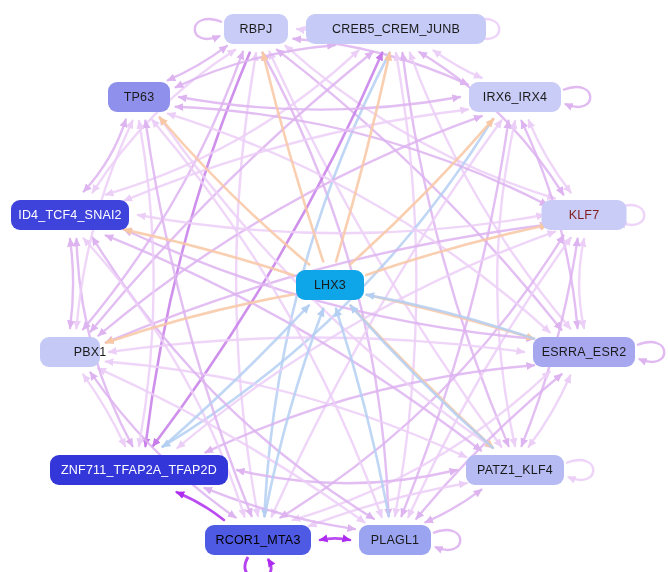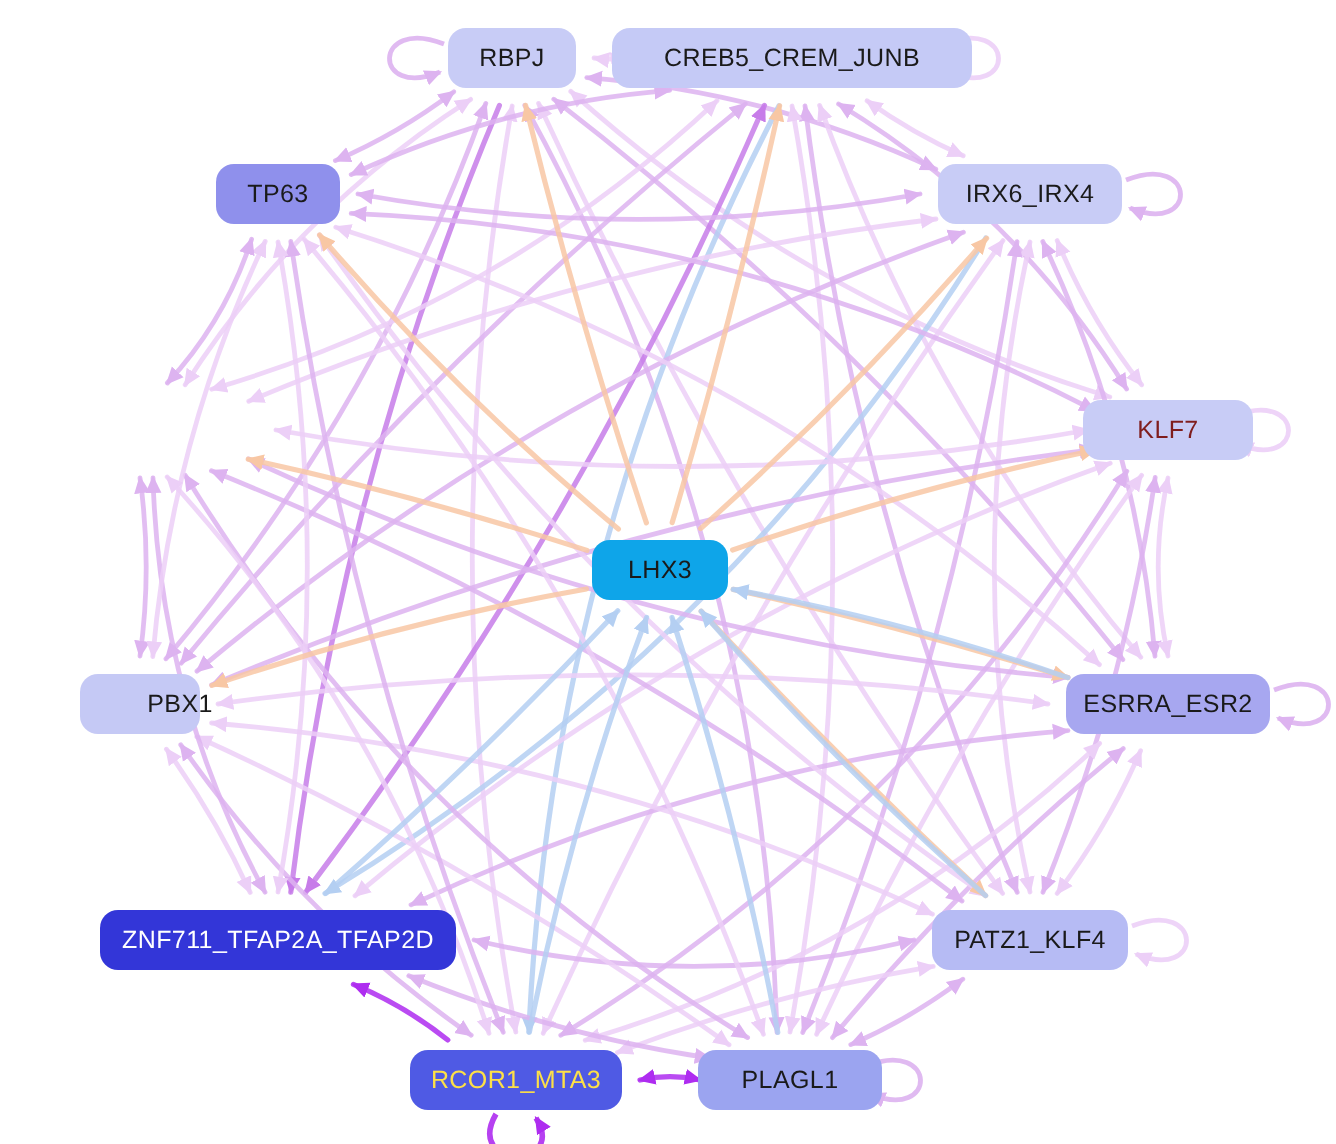--- a/index.html
+++ b/index.html
@@ -157,22 +157,23 @@
       <path d="M637,345 C 673,331 673,373 639,359" fill="none" stroke="#ddb3f0" stroke-width="2.4" stroke-opacity="0.9" marker-end="url(#arr-plum2)"></path>
       <path d="M566,463 C 602,449 602,491 568,477" fill="none" stroke="#eccff7" stroke-width="2.4" stroke-opacity="0.9" marker-end="url(#arr-plum1)"></path>
       <path d="M433,533 C 469,519 469,561 435,547" fill="none" stroke="#ddb3f0" stroke-width="2.4" stroke-opacity="0.9" marker-end="url(#arr-plum2)"></path>
       <path d="M248,557 C 232,585 284,585 268,559" fill="none" stroke="#ae2cf0" stroke-width="2.8" stroke-opacity="0.9" marker-end="url(#arr-magenta)"></path>
     </svg>
   <div id="nodes-layer">
       <div class="node" style="left: 256px; top: 29px; width: 64px; background: rgb(200, 204, 246); color: rgb(26, 26, 26); text-align: center;">RBPJ</div>
       <div class="node" style="left: 396px; top: 29px; width: 180px; background: rgb(197, 202, 246); color: rgb(26, 26, 26);">CREB5_CREM_JUNB</div>
       <div class="node" style="left: 139px; top: 97px; width: 62px; background: rgb(143, 144, 236); color: rgb(26, 26, 26);">TP63</div>
       <div class="node" style="left: 515px; top: 97px; width: 92px; background: rgb(200, 204, 246); color: rgb(26, 26, 26);">IRX6_IRX4</div>
+      <div class="node" style="left: 70px; top: 215px; width: 118px; background: rgb(62, 67, 220); color: rgb(255, 255, 255);">ID4_TCF4_SNAI2</div>
       <div class="node" style="left: 584px; top: 215px; width: 85px; background: rgb(200, 204, 246); color: #7f1d1d;">KLF7</div>
       <div class="node" style="left: 330px; top: 285px; width: 68px; background: #0ea5e9; color: rgb(26, 26, 26);">LHX3</div>
       <div class="node" style="left: 70px; top: 352px; width: 60px; background: rgb(197, 201, 245); color: rgb(26, 26, 26); padding-left: 40px;">PBX1</div>
       <div class="node" style="left: 584px; top: 352px; width: 102px; background: rgb(167, 167, 240); color: rgb(26, 26, 26);">ESRRA_ESR2</div>
       <div class="node" style="left: 139px; top: 470px; width: 178px; background: rgb(51, 54, 216); color: rgb(255, 255, 255);">ZNF711_TFAP2A_TFAP2D</div>
       <div class="node" style="left: 515px; top: 470px; width: 98px; background: rgb(182, 187, 244); color: rgb(26, 26, 26);">PATZ1_KLF4</div>
-      <div class="node" style="left: 258px; top: 540px; width: 106px; background: rgb(79, 90, 228); color: #fde047;">RCOR1_MTA3</div>
-      <div class="node" style="left: 395px; top: 540px; width: 92px; background: rgb(155, 164, 240); color: rgb(26, 26, 26);">PLAGL1</div>
+      <div class="node" style="left: 258px; top: 540px; width: 106px; background: rgb(79, 90, 228); color: #000000;">RCOR1_MTA3</div>
+      <div class="node" style="left: 395px; top: 540px; width: 72px; background: rgb(155, 164, 240); color: rgb(26, 26, 26);">PLAGL1</div>
     </div>
 </div>
 
 </body></html>

